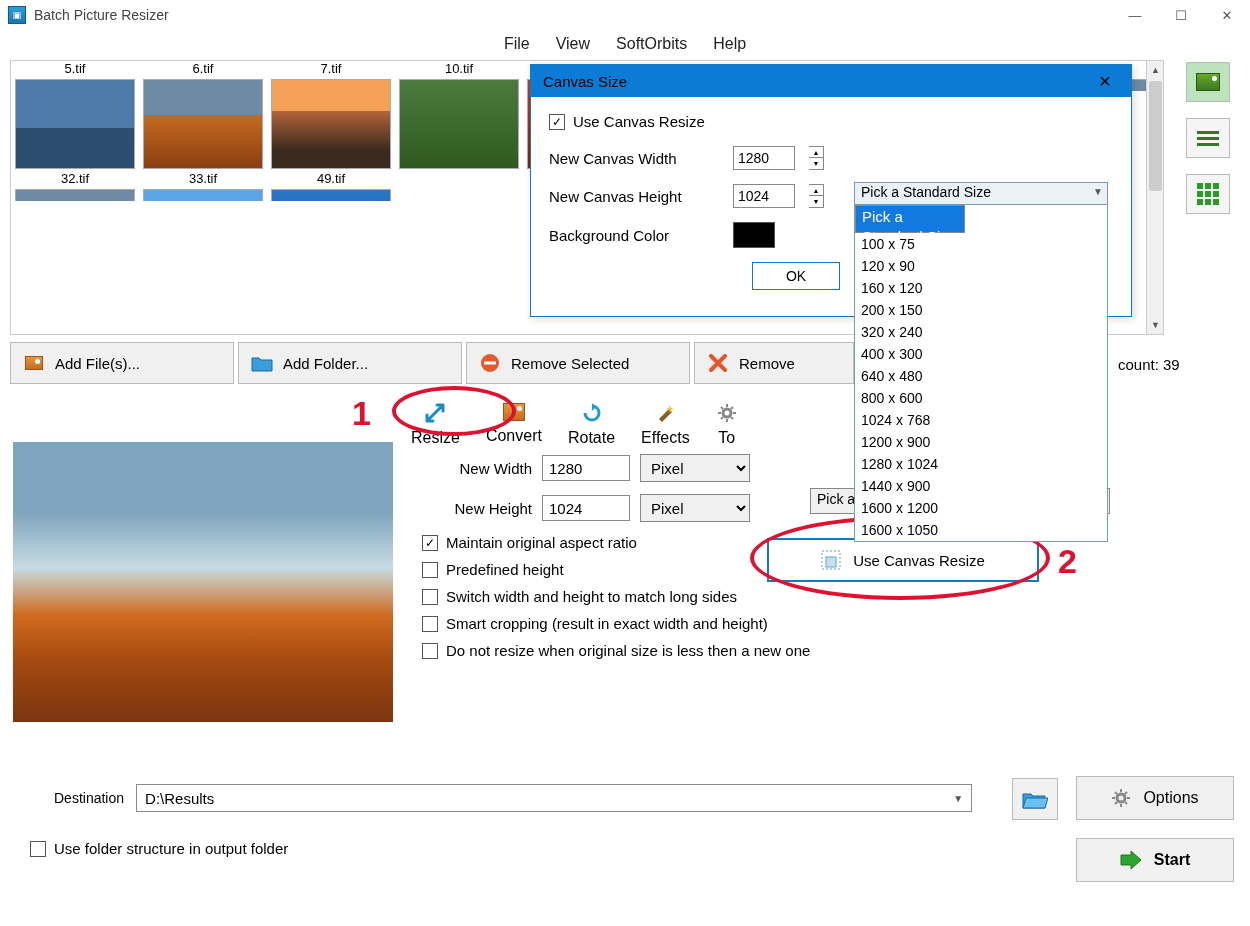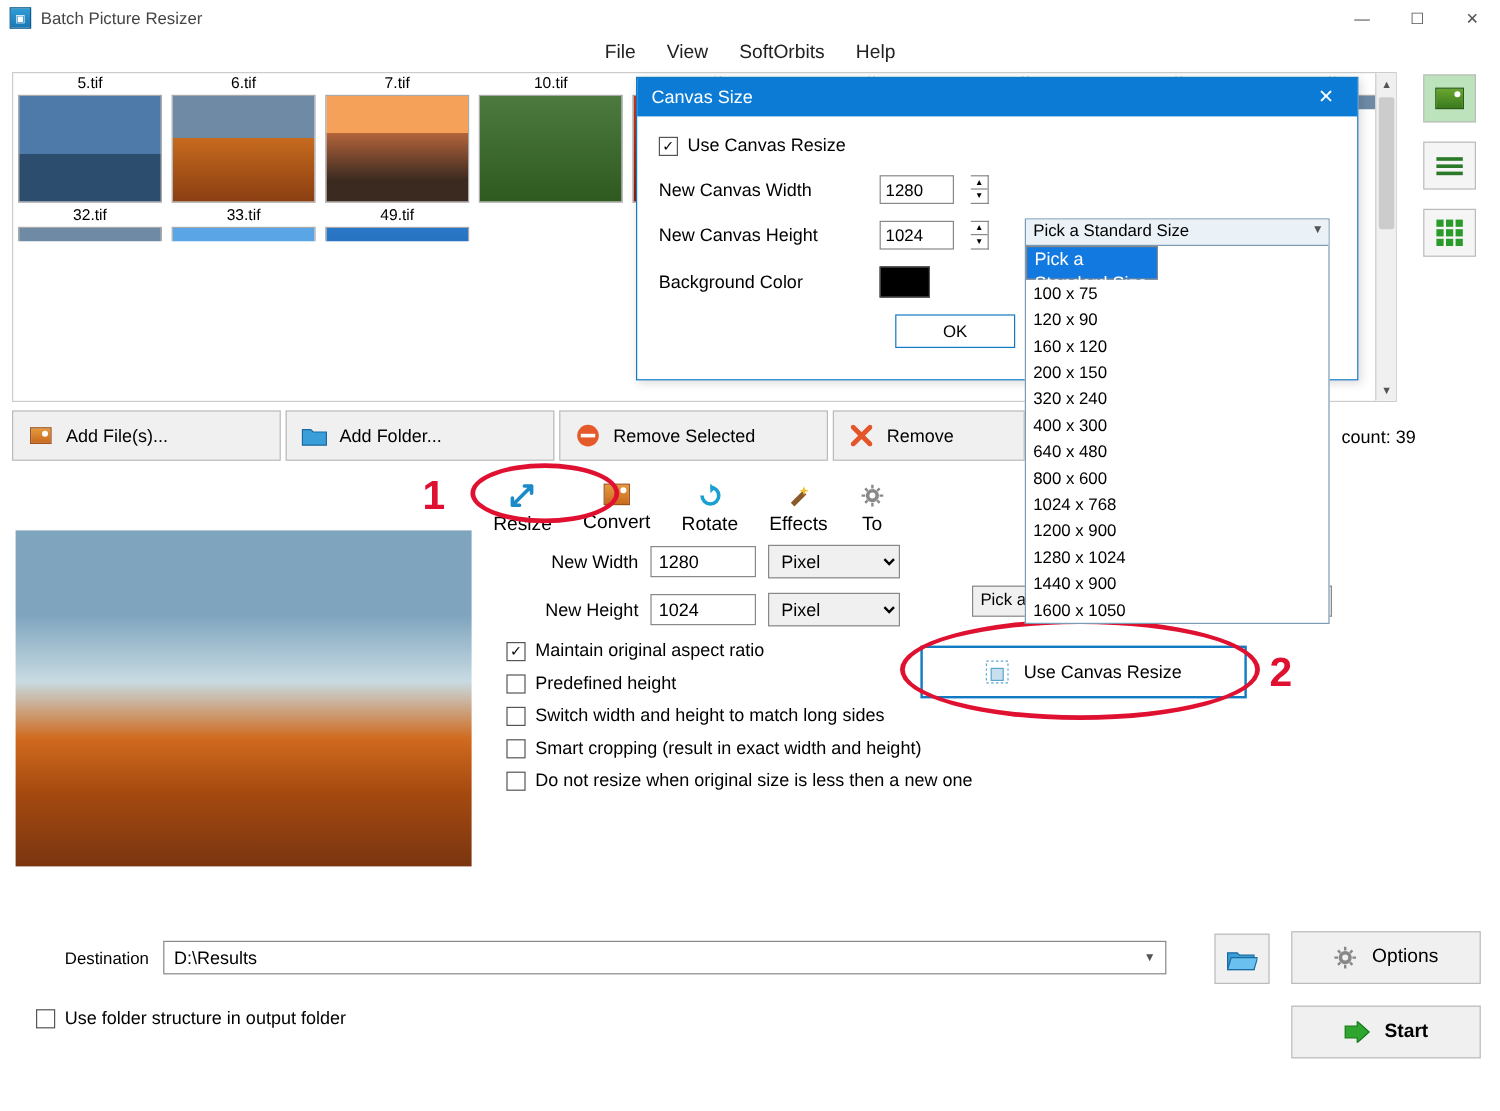--- a/index.html
+++ b/index.html
@@ -54,31 +54,31 @@
 .browse-btn { width:46px; height:42px; border:1px solid #bbb; background:#f0f0f0; display:flex;align-items:center;justify-content:center; position:absolute; left:1012px; top:720px; }
 .options-btn, .start-btn { position:absolute; right:16px; width:158px; height:44px; border:1px solid #bbb; background:#f0f0f0; display:flex;align-items:center;justify-content:center;gap:12px;font-size:16px; }
 .options-btn { top:718px; }
 .start-btn { top:780px; font-weight:bold; }
 .folder-struct { position:absolute; left:18px; top:772px; }
 .count-label { position:absolute; left:1118px; top:298px; font-size:15px; }
 .annot { position:absolute; font-size:34px; font-weight:bold; color:#e01030; }
 .ellipse { position:absolute; border:4px solid #e01030; border-radius:50%; pointer-events:none; }
 
 .dialog { position:absolute; left:530px; top:6px; width:602px; background:#fff; border:1px solid #1279c3; box-shadow:2px 2px 8px rgba(0,0,0,.15); }
-.dialog .dtitle { height:32px; background:#0b7bd6; color:#ffffff; display:flex; align-items:center; padding:0 12px; font-size:15px; justify-content:space-between; }
+.dialog .dtitle { height:32px; background:#0b7bd6; color:#000000; display:flex; align-items:center; padding:0 12px; font-size:15px; justify-content:space-between; }
 .dialog .dclose { width:28px; text-align:center; font-size:16px; }
 .dialog .dbody { padding:16px 18px 12px; font-size:15px; }
 .dbody .drow { display:flex; align-items:center; margin-bottom:14px; gap:14px; }
 .dbody .drow .dlbl { width:170px; }
 .dbody input[type=text] { width:62px; height:24px; border:1px solid #888; padding:0 4px; font-size:14px; }
 .stepper { display:flex; flex-direction:column; border:1px solid #888; border-left:none; }
 .stepper span { width:14px; height:11px; font-size:7px; display:flex;align-items:center;justify-content:center; border-bottom:1px solid #888; }
 .stepper span:last-child{border-bottom:none;}
 .swatch { width:42px; height:26px; background:#000; border:1px solid #555; }
-.dlg-btn { width:100px; height:28px; border:1px solid #1279c3; background:#fff; font-size:14px; }
+.dlg-btn { width:88px; height:28px; border:1px solid #1279c3; background:#fff; font-size:14px; }
 .dlg-btn.gray { border-color:#aaa; background:#e8e8e8; }
 .dlg-combo { position:absolute; left:854px; top:124px; width:254px; border:1px solid #7a9ab5; background:#fff; font-size:14px; z-index:50; }
 .dlg-combo .chead { height:22px; background:#eaf2f8; border-bottom:1px solid #7a9ab5; padding:1px 20px 0 6px; position:relative; }
 .dlg-combo .chead .carrow{ position:absolute;right:4px;top:3px;font-size:10px;color:#555; }
 .dlg-combo .opt { padding:1px 6px; line-height:20px; }
 .dlg-combo .opt.sel { background:#1279e0; color:#fff; }
 .img-glyph { width:24px;height:18px; background:linear-gradient(#6aa52e,#3a7a1e); border:1px solid #2a5a16; display:inline-block; position:relative;}
 .img-glyph:after{content:""; position:absolute; right:2px; top:2px; width:5px;height:5px; background:#fff; border-radius:50%;}
 .list-glyph{display:inline-flex;flex-direction:column;gap:3px;}
 .list-glyph i{width:22px;height:3px;background:#2a7a2a;display:block;}
@@ -428,17 +428,18 @@
         <div class="opt">160 x 120</div>
         <div class="opt">200 x 150</div>
         <div class="opt">320 x 240</div>
         <div class="opt">400 x 300</div>
         <div class="opt">640 x 480</div>
         <div class="opt">800 x 600</div>
         <div class="opt">1024 x 768</div>
         <div class="opt">1200 x 900</div>
         <div class="opt">1280 x 1024</div>
         <div class="opt">1440 x 900</div>
+        <div class="opt">1600 x 1200</div>
         <div class="opt">1600 x 1050</div>
       </div>
   </div>
 
 </div>
 
 </body></html>

